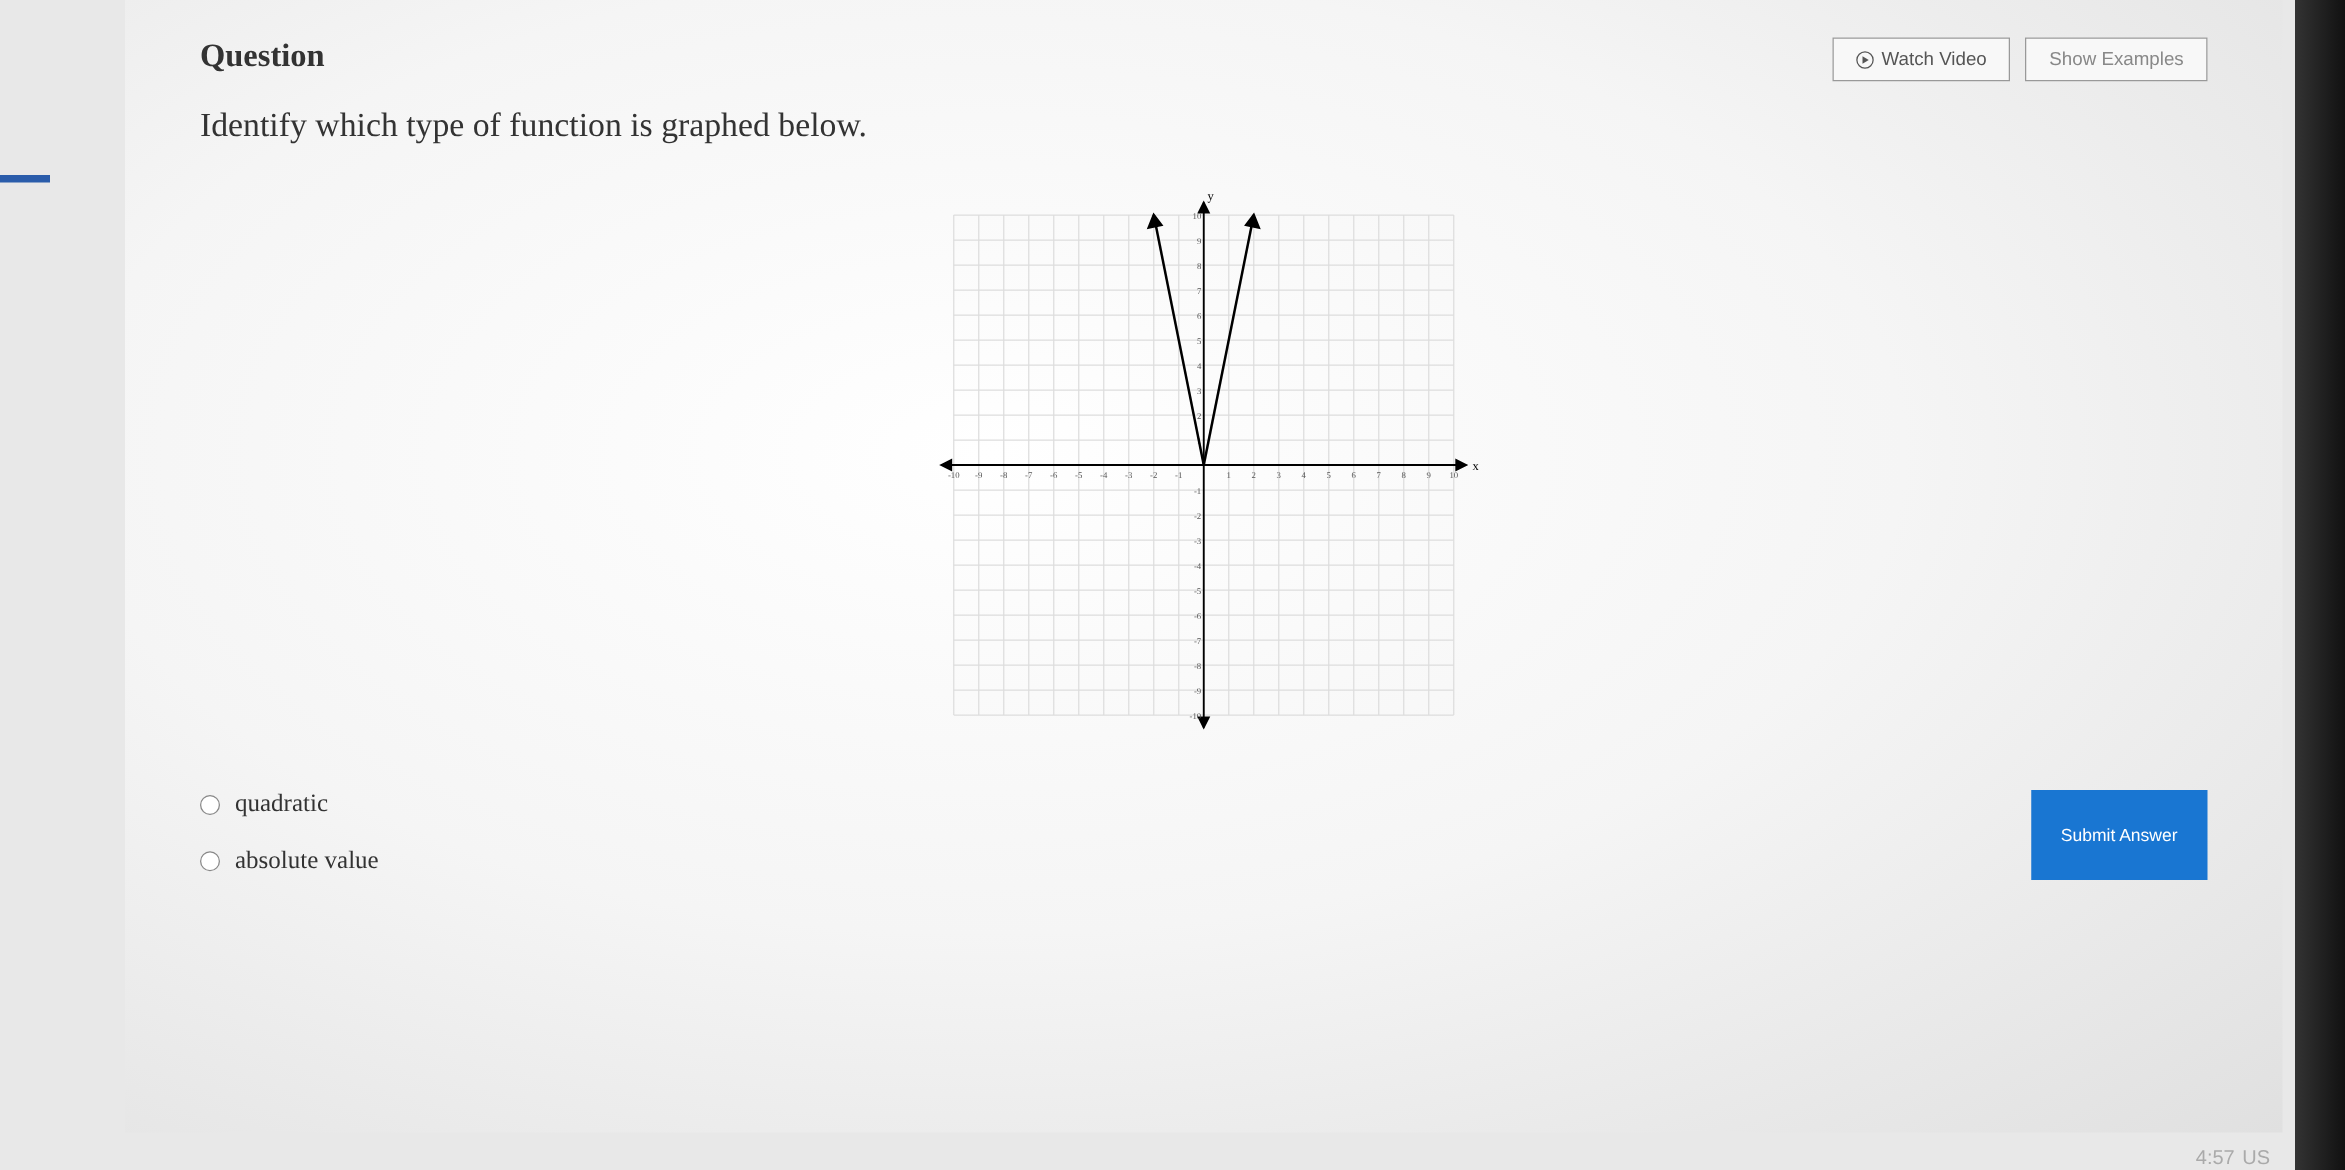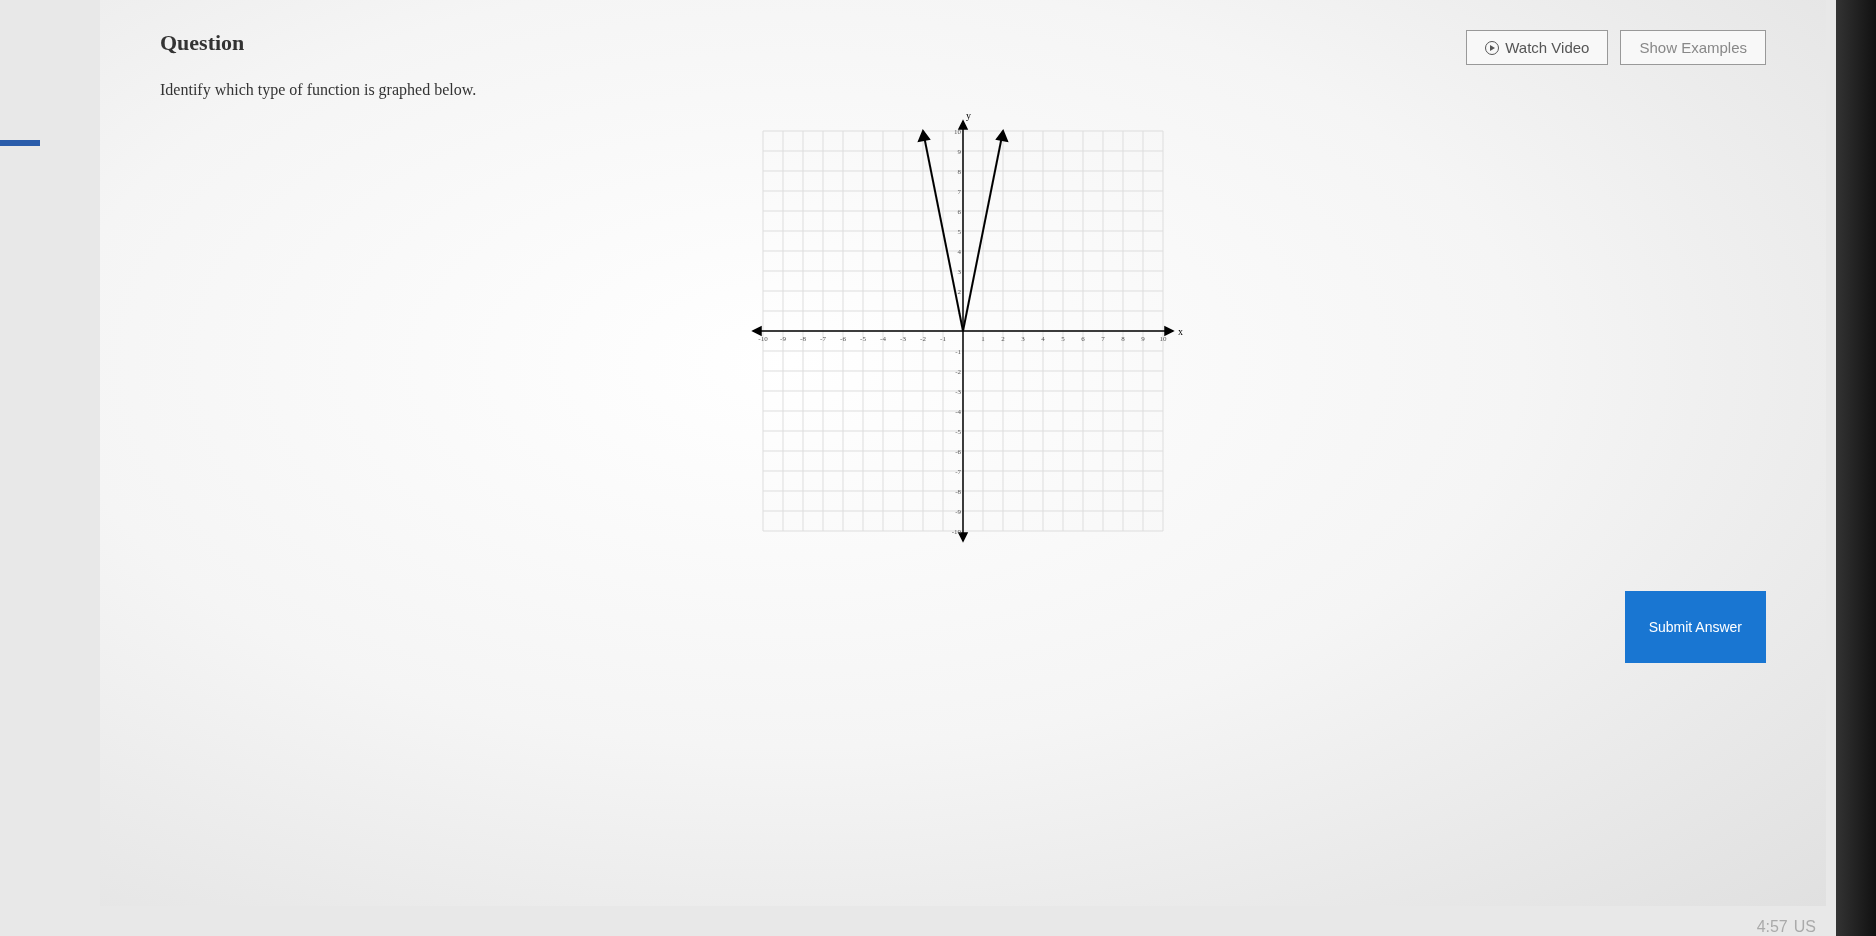--- a/index.html
+++ b/index.html
@@ -20,21 +20,21 @@
       background: radial-gradient(ellipse at 40% 40%, #ffffff 0%, #f5f5f5 50%, #e0e0e0 100%);
       padding: 30px 60px;
     }
     .header-row {
       display: flex;
       justify-content: space-between;
       align-items: flex-start;
     }
     .question-title {
       font-weight: bold;
-      font-size: 22px;
+      font-size: 26px;
       color: #333;
       margin-bottom: 25px;
     }
     .header-buttons {
       display: flex;
       gap: 12px;
       margin-left: 38px;
     }
     .outline-btn {
       border: 1px solid #999;
@@ -61,23 +61,23 @@
     }
     .play-icon::after {
       content: '';
       position: absolute;
       left: 4px;
       border-left: 5px solid #555;
       border-top: 3px solid transparent;
       border-bottom: 3px solid transparent;
     }
     .prompt {
-      font-size: 16px;
+      font-size: 27px;
       color: #333;
-      margin-bottom: 12px;
+      margin-bottom: 36px;
     }
     .graph-container {
       display: flex;
       justify-content: center;
       margin: 10px 0 40px 0;
     }
     .graph-svg {
       width: 440px;
       height: 440px;
     }
@@ -292,20 +292,30 @@
         <polygon points="180,20 176,30 186,28" fill="#000"></polygon>
         <polygon points="260,20 254,28 264,30" fill="#000"></polygon>
       </g>
     </svg>
   </div>
 
   <div class="answer-section">
     <div class="answer-row">
       <div>
         <div class="answer-cols">
+          <div class="answer-col">
+            <div class="radio-option">
+              <span class="radio-circle"></span>
+              <span class="radio-label">quadratic</span>
+            </div>
+            <div class="radio-option">
+              <span class="radio-circle"></span>
+              <span class="radio-label">absolute value</span>
+            </div>
+          </div>
         </div>
       </div>
       <button class="submit-btn">Submit Answer</button>
     </div>
   </div>
 </div>
 
 <div class="right-dark"></div>
 
 <div class="bottom-bar">

